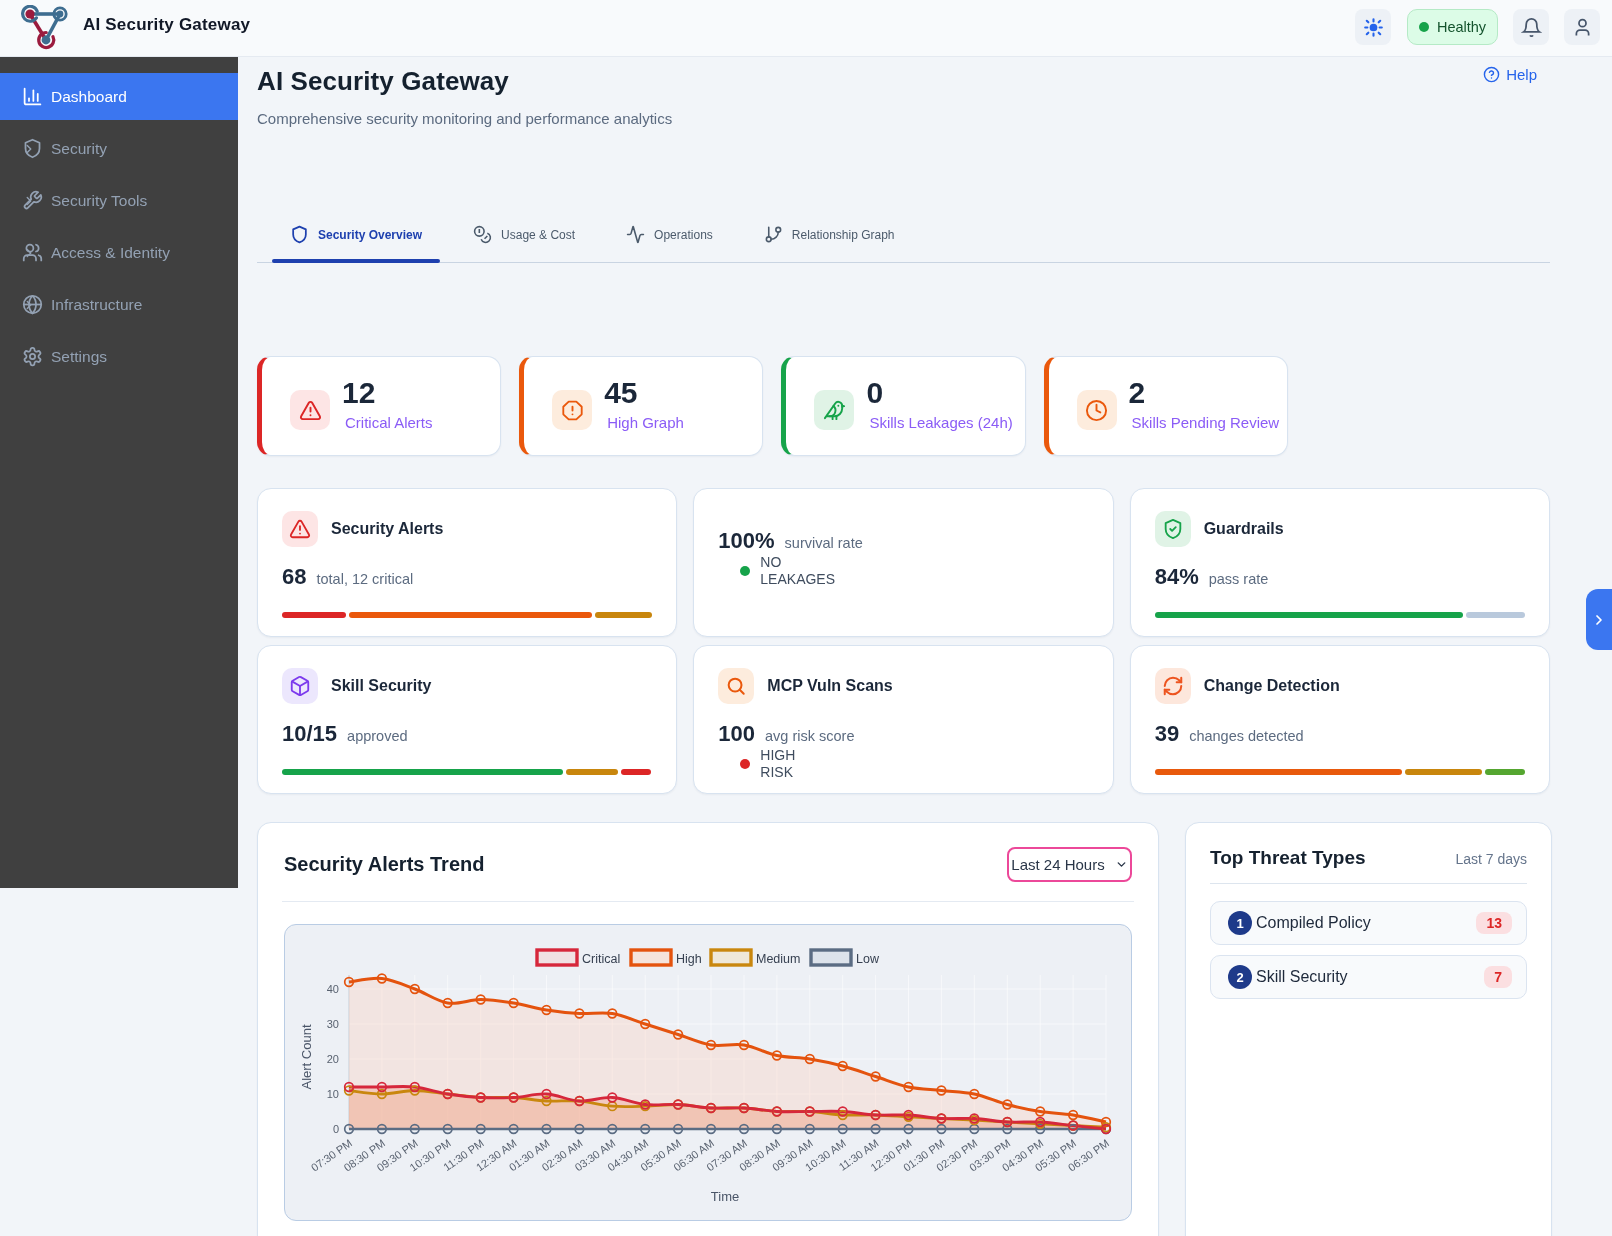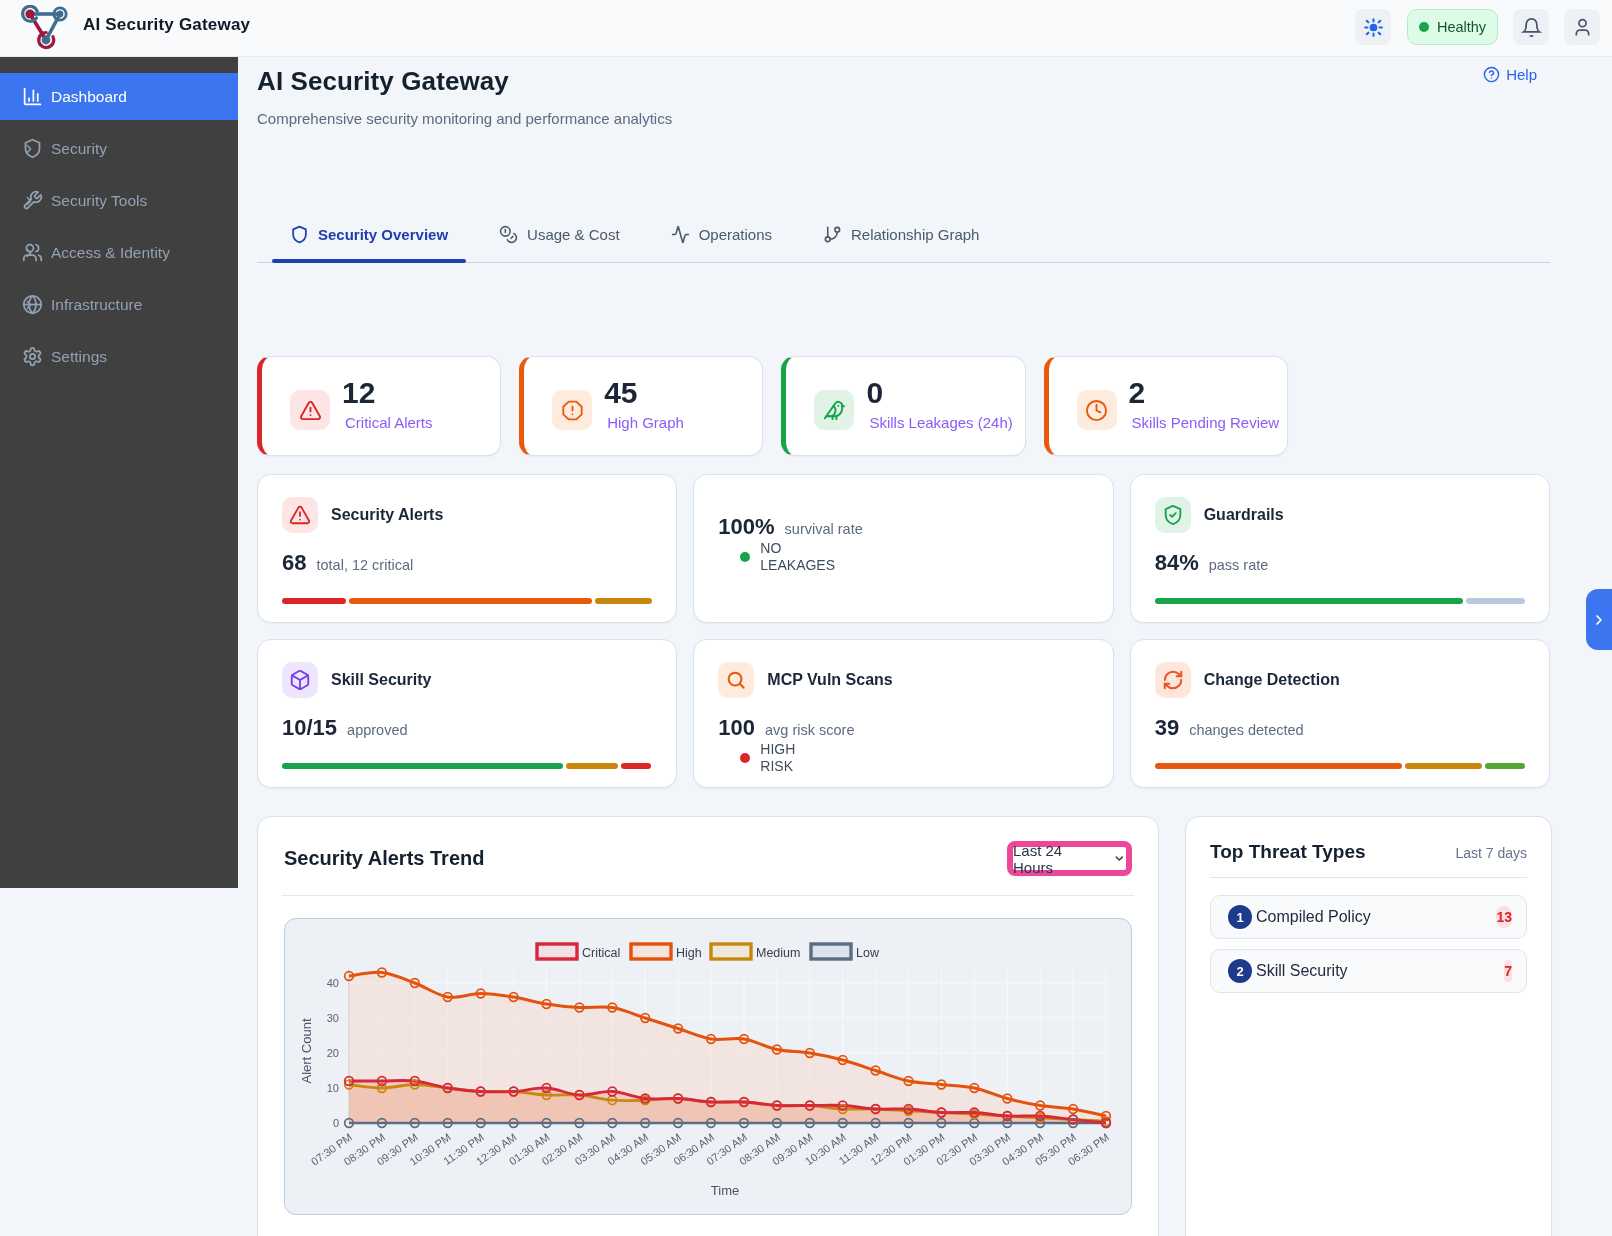--- a/index.html
+++ b/index.html
@@ -17,65 +17,65 @@
 .nav-item .lbl { position:absolute; left:51px; }
 .nav-item .chev { position:absolute; right:30px; }
 .nav-item.active { background:#3b76f0; color:#fff; }
 #sidebar .pad-top { height:16px; }
 #main { position:absolute; left:238px; top:57px; width:1374px; height:1179px; background:#f2f5f9; padding:0 62px 0 19px; }
 h1.pg { font-size:26px; font-weight:bold; color:#15212f; padding-top:9px; letter-spacing:0.1px; }
 .sub { font-size:15px; color:#5c6b80; margin-top:13px; }
 #help { position:absolute; right:13px; top:9px; display:flex; align-items:center; gap:6px; color:#2563eb; font-size:15px; }
 
 #tabs { position:relative; margin-top:89px; height:47px; border-bottom:1px solid #c9d4e2; display:flex; align-items:center; padding-left:15px; }
-.tab { display:flex; align-items:center; gap:9px; padding:0 18px 9px; margin-right:15px; font-size:15px; color:#4b5a6b; position:relative; }
+.tab { display:flex; align-items:center; gap:9px; padding:0 18px 9px; margin-right:15px; font-size:12px; color:#4b5a6b; position:relative; }
 .tab.active { color:#1e40af; font-weight:bold; }
 .tab.active:after { content:""; position:absolute; left:0; right:0; bottom:-10px; height:4px; background:#1e40af; border-radius:2px; }
 
 #stats { display:grid; grid-template-columns:repeat(5,1fr); gap:18px; margin-top:93px; }
 .stat { position:relative; height:100px; background:#fff; border:1px solid #d8e3f0; border-left:5px solid #000; border-radius:14px; box-shadow:0 1px 2px rgba(16,42,83,0.05); }
 .stat .ic { position:absolute; left:28px; top:33px; width:40px; height:40px; border-radius:10px; display:flex; align-items:center; justify-content:center; }
 .stat .num { position:absolute; left:80px; top:19px; font-size:30px; font-weight:bold; color:#1b2739; }
 .stat .lab { position:absolute; left:83px; top:57px; font-size:15px; color:#8b5cf6; white-space:nowrap; }
 
-#metrics { display:grid; grid-template-columns:repeat(3,1fr); gap:16px 16px; margin-top:18px; }
+#metrics { display:grid; grid-template-columns:repeat(3,1fr); gap:8px 16px; margin-top:32px; }
 .met { position:relative; height:149px; background:#fff; border:1px solid #d8e3f0; border-radius:14px; box-shadow:0 1px 2px rgba(16,42,83,0.05); padding:22px 24px; }
 .met .head { display:flex; align-items:center; gap:13px; }
 .met .ic { width:36px; height:36px; border-radius:10px; display:flex; align-items:center; justify-content:center; }
 .met .ttl { font-size:16px; font-weight:bold; color:#1b2739; }
 .met .vrow { margin-top:17px; display:flex; align-items:baseline; gap:10px; }
 .met .val { font-size:22px; font-weight:bold; color:#1b2739; }
 .met .vlab { font-size:14.5px; color:#5c6b80; }
 .bar { position:absolute; left:24px; right:24px; bottom:18px; height:6px; display:flex; gap:3px; }
 .bar div { height:6px; border-radius:3px; }
 .status { margin-top:0px; margin-left:22px; display:flex; align-items:center; gap:10px; }
 .status .sdot { width:10px; height:10px; border-radius:50%; }
 .status .stx { font-size:14px; color:#3f4c5e; line-height:17px; }
 
 #bottom { display:grid; grid-template-columns:1fr 367px; gap:26px; margin-top:28px; }
 .panelcard { background:#fff; border:1px solid #d8e3f0; border-radius:14px; box-shadow:0 1px 2px rgba(16,42,83,0.05); height:460px; }
 #chartcard { padding:24px 26px; }
 #chartcard .hrow { display:flex; align-items:center; justify-content:space-between; }
 #chartcard h2 { font-size:20px; font-weight:bold; color:#15212f; }
-#sel { width:125px; height:35px; border:6px solid #ec4899; border-radius:8px; background:#fff; display:flex; align-items:center; justify-content:center; gap:10px; font-size:15px; color:#2a3648; }
+#sel { width:125px; height:35px; border:2px solid #ec4899; border-radius:8px; background:#fff; display:flex; align-items:center; justify-content:center; gap:10px; font-size:15px; color:#2a3648; }
 #chartcard .div { height:1px; background:#e4eaf2; margin:19px -2px 0; }
 #plotpanel { margin-top:22px; height:297px; background:#edf0f5; border:1px solid #b9cce4; border-radius:12px; position:relative; overflow:hidden; }
 .xt { font-size:11px; fill:#596270; }
 .yt { font-size:11px; fill:#596270; }
 .at { font-size:13px; fill:#4a5568; } .lg { font-size:12.5px; fill:#374151; }
 
 #threats { padding:24px 24px; }
 #threats .hrow { display:flex; align-items:baseline; justify-content:space-between; }
 #threats h2 { font-size:19px; font-weight:bold; color:#15212f; }
 #threats .sml { font-size:14px; color:#64748b; }
 #threats .div { height:1px; background:#dde5ee; margin:14px 0 0; }
 .titem { height:44px; background:#f8fafc; border:1px solid #dbe4f0; border-radius:10px; margin-top:10px; display:flex; align-items:center; padding:0 14px 0 17px; }
 .titem .rank { width:24px; height:24px; border-radius:50%; background:#1e3a8a; color:#fff; font-size:13px; font-weight:bold; display:flex; align-items:center; justify-content:center; }
 .titem .tname { margin-left:4px; font-size:16px; color:#1e293b; }
-.titem .tbadge { margin-left:auto; background:#fbdfe1; color:#dc2626; font-weight:bold; font-size:14px; border-radius:8px; padding:3px 0; }
+.titem .tbadge { margin-left:auto; background:#fbdfe1; color:#dc2626; font-weight:bold; font-size:14px; border-radius:8px; padding:3px 10px; }
 #expander { position:absolute; right:0; top:589px; width:26px; height:61px; background:#3b76f0; border-radius:12px 0 0 12px; display:flex; align-items:center; justify-content:center; z-index:6; }
 </style>
 </head>
 <body>
 <div id="topbar">
   <svg class="logo" style="left:21px; top:5px;" width="48" height="45" viewBox="0 0 48 45">
     <path d="M9 9 L39 9" stroke="#3e6d90" stroke-width="3.6" fill="none"></path>
     <path d="M39 9 L25 35" stroke="#3e6d90" stroke-width="3.6" fill="none"></path>
     <path d="M9 9 L25 35" stroke="#9b1b3e" stroke-width="3.6" fill="none"></path>
     <path d="M15.4 12.9 A7.5 7.5 0 1 1 16.2 6.2" stroke="#3e6d90" stroke-width="3.2" fill="none" stroke-linecap="round"></path>

